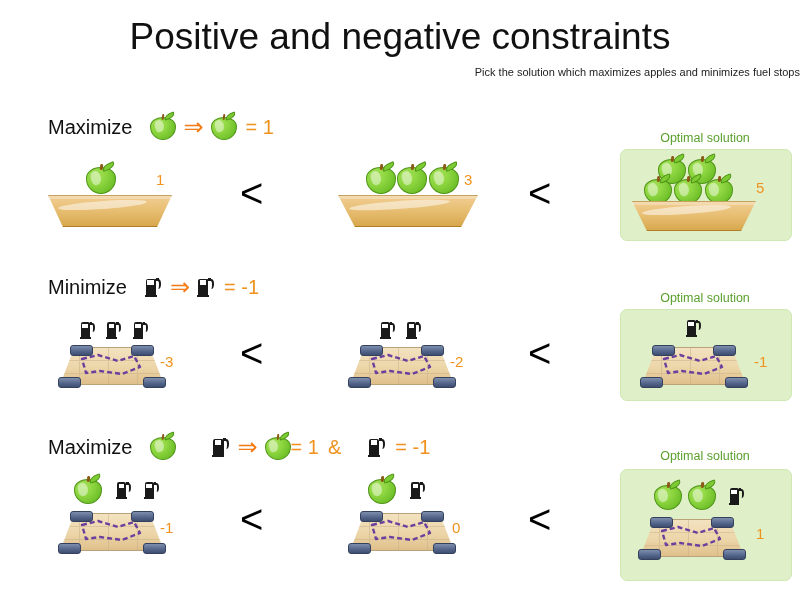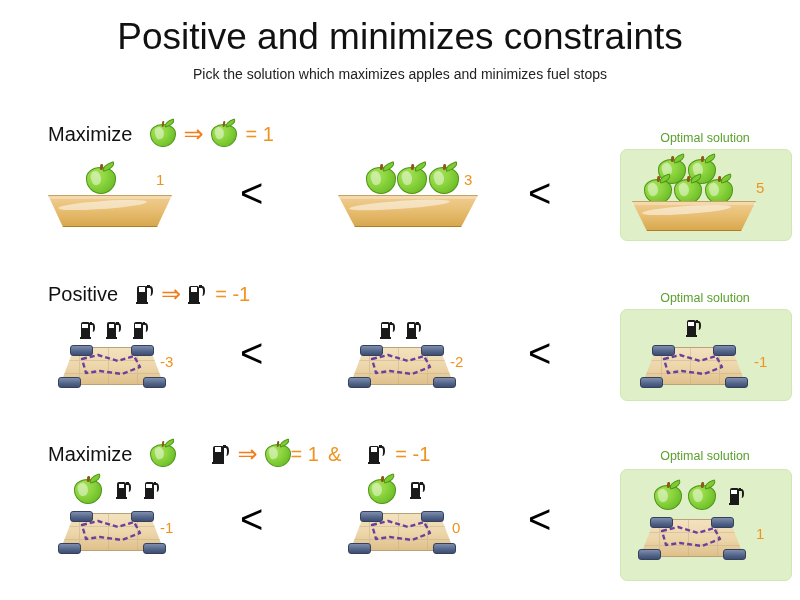--- a/index.html
+++ b/index.html
@@ -14,31 +14,31 @@
   .page{position:relative;width:800px;height:600px;}
 
   
   .title{
     position:absolute;top:16px;left:0;width:800px;
     text-align:center;font-size:37px;font-weight:400;
     color:#111;letter-spacing:0px;
   }
   .subtitle{
     position:absolute;top:66px;left:0;width:800px;
-    text-align:center;font-size:14px;color:#222;
+    text-align:right;font-size:11px;color:#222;
   }
 
   
   .row{position:absolute;left:0;width:800px;}
   .row-1{top:105px;}
   .row-2{top:265px;}
   .row-3{top:425px;}
 
   .legend{
-    position:absolute;left:48px;top:7px;
+    position:absolute;left:48px;top:0;
     display:flex;align-items:center;height:44px;
     font-size:20px;white-space:nowrap;
   }
   .legend .word{color:#111;}
   .legend .eq{color:#f0921e;font-size:20px;}
   .legend .amp{color:#f0921e;font-size:20px;}
   .arrow-glyph{
     color:#f47c16;font-size:24px;line-height:1;
     margin:0 7px;font-family:"DejaVu Sans", sans-serif;
   }
@@ -174,21 +174,21 @@
   .map .pin.tl{left:10%;top:-6%;}
   .map .pin.tr{right:10%;top:-6%;}
   .map .pin.bl{left:-2%;bottom:-8%;}
   .map .pin.br{right:-2%;bottom:-8%;}
 </style>
 </head>
 <body>
 
 <div class="page">
 
-  <div class="title">Positive and minimizes constraints</div>
+  <div class="title">Positive and negative constraints</div>
   <div class="subtitle">Pick the solution which maximizes apples and minimizes fuel stops</div>
 
   <div class="row row-1">
     <div class="legend">
       <span class="word">Maximize</span>
       <span class="sp"></span>
         <span class="sp"></span>
       <span class="apple" style="width:26px;height:28px;">
         <span class="body"></span>
           <span class="shine"></span>
@@ -262,21 +262,21 @@
       </div>
       <div class="score" style="left:136px;top:28px;">5</div>
     </div>
 
     <div class="cmp cmp-1">&lt;</div>
     <div class="cmp cmp-2">&lt;</div>
   </div>
 
   <div class="row row-2">
     <div class="legend">
-      <span class="word">Positive</span>
+      <span class="word">Minimize</span>
       <span class="sp"></span>
         <span class="sp"></span>
       <span class="pump" style="width:18px;height:20px;">
         <span class="tank"></span>
           <span class="win"></span>
           <span class="base"></span>
           <span class="hose"></span>
           <span class="noz"></span>
       </span>
       <span class="arrow-glyph">⇒</span>

